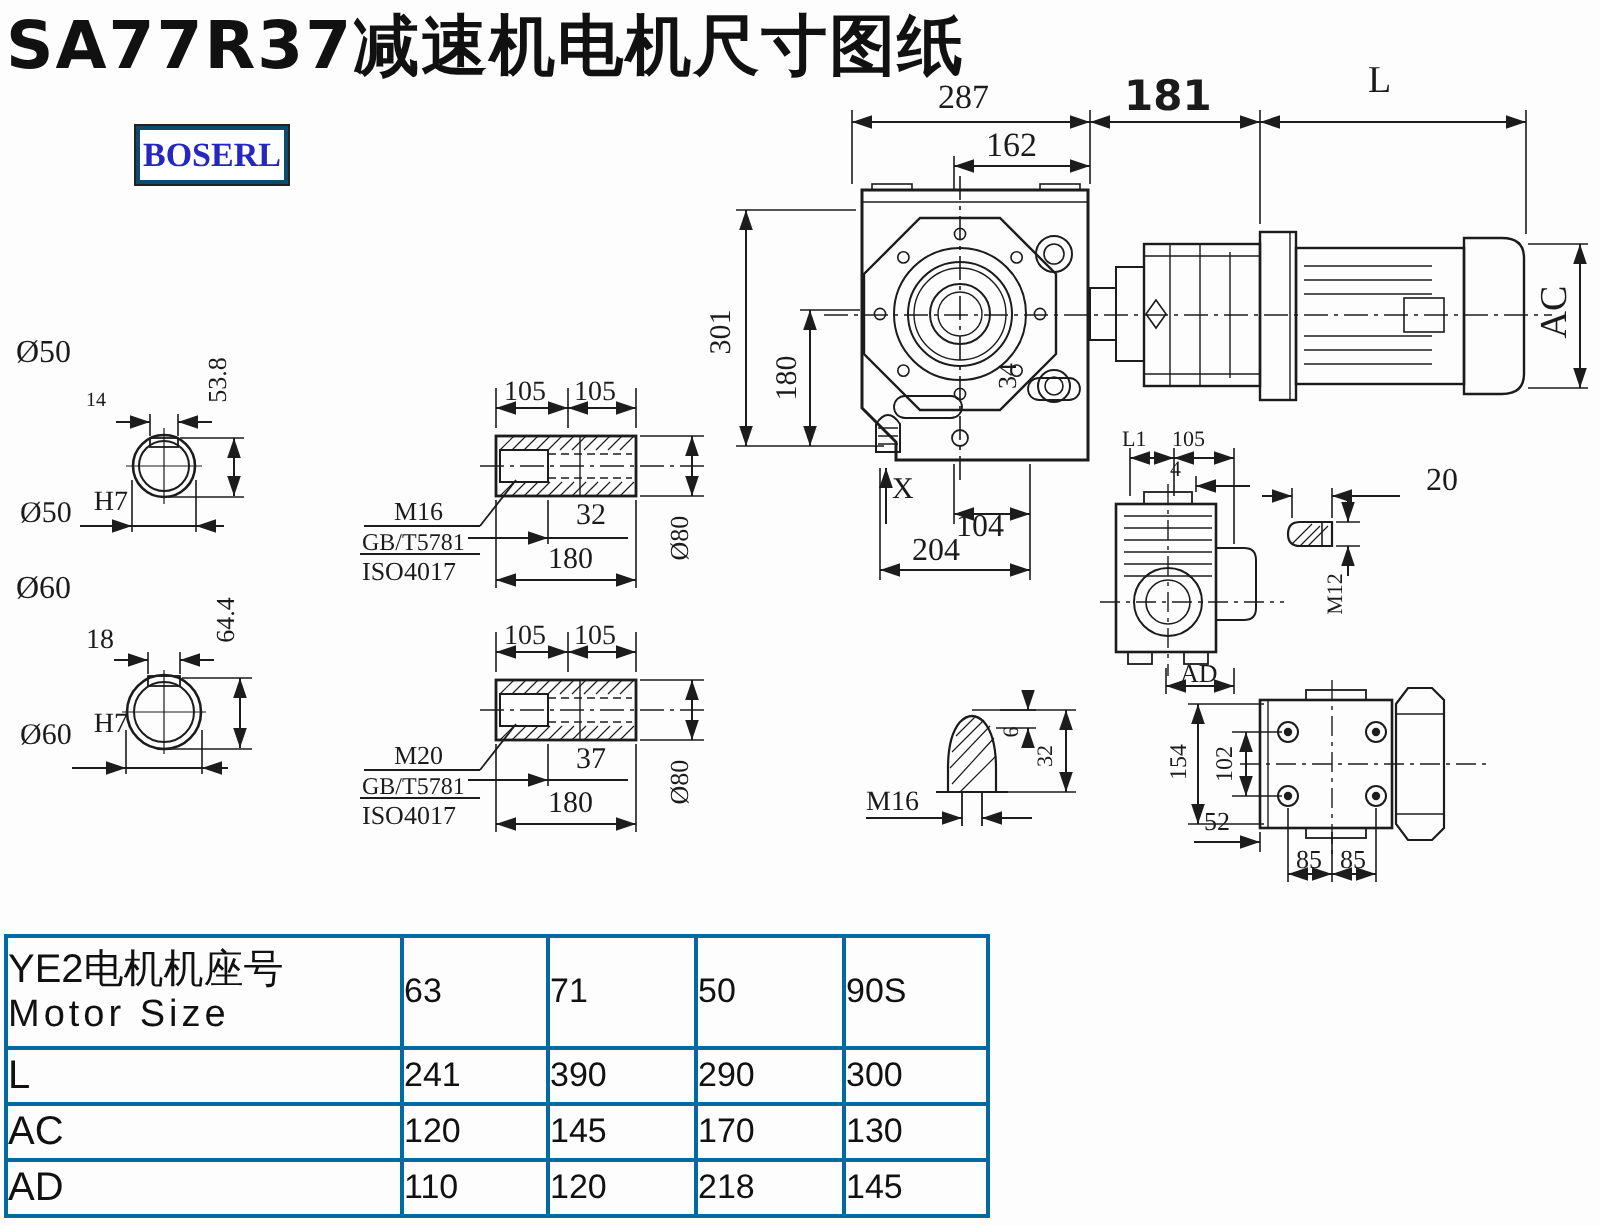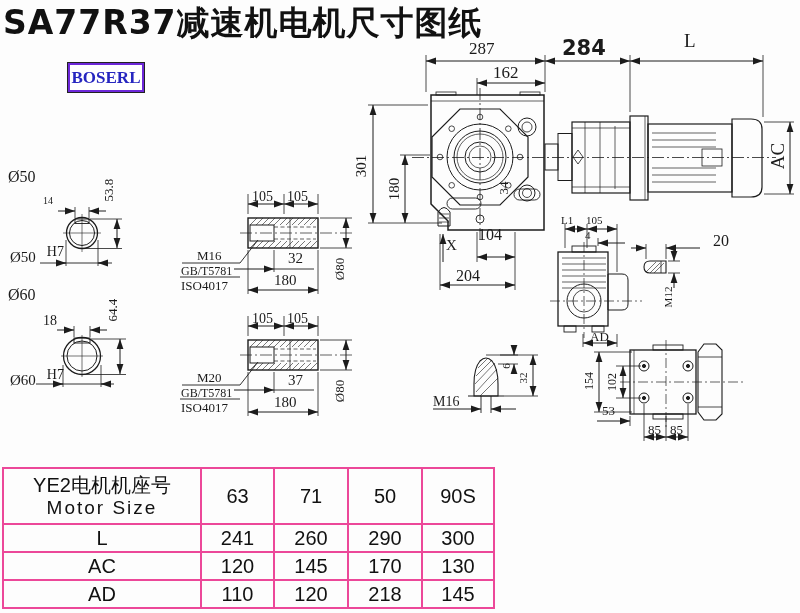--- a/index.html
+++ b/index.html
@@ -1,34 +1,34 @@
 <!DOCTYPE html>
 <html><head>
 <meta charset="utf-8">
 <style>
   html,body{margin:0;padding:0;background:#e8e8e8;}
   .stage{position:relative;width:800px;height:613px;background:#fdfdfd;overflow:hidden;
          font-family:"Liberation Serif","DejaVu Serif",serif;color:#1b1b1b;}
   .stage svg{position:absolute;left:0;top:0;}
   .title{position:absolute;left:3px;top:1px;font-family:"DejaVu Sans","Liberation Sans",sans-serif;
          font-weight:bold;font-size:33px;letter-spacing:1px;color:#111;}
-  .logo{position:absolute;left:68px;top:63px;width:72px;height:25px;border:2px solid #6d28d9;
+  .logo{position:absolute;left:68px;top:63px;width:72px;height:25px;border:2px solid #0c4a6e;
         outline:1px solid #222;background:#fff;display:flex;align-items:center;justify-content:center;
         font-family:"Liberation Serif",serif;font-weight:bold;font-size:17px;color:#2626c0;}
   .lb{position:absolute;line-height:1;white-space:nowrap;color:#1b1b1b;}
   .rot{width:40px;height:14px;display:flex;align-items:center;justify-content:center;
        transform:rotate(-90deg);transform-origin:center;}
   .bold157{font-family:"DejaVu Sans","Liberation Sans",sans-serif;font-weight:bold;font-size:21px;}
   sup{font-size:14px;margin-left:11px;}
   table.spec{position:absolute;left:2px;top:467px;border-collapse:collapse;table-layout:fixed;
              font-family:"Liberation Sans","DejaVu Sans",sans-serif;color:#111;}
-  table.spec td{border:2px solid #ec4899;text-align:center;vertical-align:middle;padding:0;}
+  table.spec td{border:2px solid #0369a1;vertical-align:middle;padding:0;}
   .hdr-cn{font-size:20px;line-height:1.15;}
   .hdr-en{font-size:19px;letter-spacing:2px;line-height:1.15;}
-  .num{font-size:20px;margin-left:24px;}
+  .num{font-size:17px;margin-left:24px;}
   .rowlab{font-size:20px;}
 </style>
 </head>
 <body>
 
 <div class="stage">
 
   <svg width="800" height="613" viewBox="0 0 800 613">
     <defs>
       <marker id="ar" markerUnits="userSpaceOnUse" markerWidth="11" markerHeight="8" refX="10.5" refY="4" orient="auto-start-reverse">
@@ -240,39 +240,39 @@
       <line x1="644" y1="437" x2="666" y2="437" marker-start="url(#ar)" marker-end="url(#ar)"></line>
       <line x1="666" y1="437" x2="688" y2="437" marker-start="url(#ar)" marker-end="url(#ar)"></line>
     </g>
   </svg>
 
   <div class="title">SA77R37减速机电机尺寸图纸</div>
   <div class="logo">BOSERL</div>
 
   <div class="lb" style="left:469px;top:40px;font-size:17px;">287</div>
   <div class="lb" style="left:493px;top:64px;font-size:17px;">162</div>
-  <div class="lb bold157" style="left:562px;top:38px;">284</div>
+  <div class="lb bold157" style="left:562px;top:38px;">181</div>
   <div class="lb" style="left:684px;top:31px;font-size:19px;">L</div>
   <div class="lb rot" style="left:341px;top:159px;font-size:15px;">301</div>
   <div class="lb rot" style="left:374px;top:182px;font-size:15px;">180</div>
   <div class="lb rot" style="left:483px;top:181px;font-size:13px;">34</div>
   <div class="lb" style="left:446px;top:238px;font-size:15px;">X</div>
-  <div class="lb" style="left:478px;top:227px;font-size:16px;">104</div>
+  <div class="lb" style="left:478px;top:256px;font-size:16px;">104</div>
   <div class="lb" style="left:456px;top:268px;font-size:16px;">204</div>
   <div class="lb rot" style="left:757px;top:149px;font-size:19px;">AC</div>
 
   <div class="lb" style="left:8px;top:169px;font-size:16px;">Ø50</div>
   <div class="lb" style="left:43px;top:196px;font-size:10px;">14</div>
   <div class="lb rot" style="left:88px;top:183px;font-size:13px;">53.8</div>
   <div class="lb" style="left:10px;top:245px;font-size:15px;"><span>Ø50</span><sup>H7</sup></div>
 
   <div class="lb" style="left:8px;top:287px;font-size:16px;">Ø60</div>
   <div class="lb" style="left:43px;top:314px;font-size:14px;">18</div>
   <div class="lb rot" style="left:92px;top:303px;font-size:13px;">64.4</div>
-  <div class="lb" style="left:10px;top:368px;font-size:15px;"><span>Ø60</span><sup>H7</sup></div>
+  <div class="lb" style="left:10px;top:356px;font-size:15px;"><span>Ø60</span><sup>H7</sup></div>
 
   <div class="lb" style="left:252px;top:190px;font-size:14px;">105</div>
   <div class="lb" style="left:287px;top:190px;font-size:14px;">105</div>
   <div class="lb" style="left:197px;top:249px;font-size:13px;">M16</div>
   <div class="lb" style="left:181px;top:265px;font-size:12px;">GB/T5781</div>
   <div class="lb" style="left:181px;top:279px;font-size:13px;">ISO4017</div>
   <div class="lb" style="left:288px;top:251px;font-size:15px;">32</div>
   <div class="lb" style="left:274px;top:273px;font-size:15px;">180</div>
   <div class="lb rot" style="left:319px;top:262px;font-size:13px;">Ø80</div>
 
@@ -292,21 +292,21 @@
 
   <div class="lb" style="left:713px;top:233px;font-size:16px;">20</div>
   <div class="lb rot" style="left:648px;top:290px;font-size:11px;">M12</div>
 
   <div class="lb rot" style="left:486px;top:359px;font-size:11px;">6</div>
   <div class="lb rot" style="left:503px;top:371px;font-size:11px;">32</div>
   <div class="lb" style="left:433px;top:395px;font-size:14px;">M16</div>
 
   <div class="lb rot" style="left:569px;top:374px;font-size:12px;">154</div>
   <div class="lb rot" style="left:592px;top:375px;font-size:12px;">102</div>
-  <div class="lb" style="left:602px;top:404px;font-size:13px;">53</div>
+  <div class="lb" style="left:602px;top:404px;font-size:13px;">52</div>
   <div class="lb" style="left:648px;top:423px;font-size:13px;">85</div>
   <div class="lb" style="left:670px;top:423px;font-size:13px;">85</div>
 
   <table class="spec">
     <colgroup>
         <col style="width:198px">
         <col style="width:73px">
         <col style="width:74px">
         <col style="width:74px">
         <col style="width:72px">
@@ -318,21 +318,21 @@
         <div class="hdr-en">Motor Size</div>
       </td>
       <td class="num">63</td>
       <td class="num">71</td>
       <td class="num">50</td>
       <td class="num">90S</td>
     </tr>
     <tr style="height:28px">
       <td class="rowlab">L</td>
       <td class="num">241</td>
-      <td class="num">260</td>
+      <td class="num">390</td>
       <td class="num">290</td>
       <td class="num">300</td>
     </tr>
     <tr style="height:28px">
       <td class="rowlab">AC</td>
       <td class="num">120</td>
       <td class="num">145</td>
       <td class="num">170</td>
       <td class="num">130</td>
     </tr>

